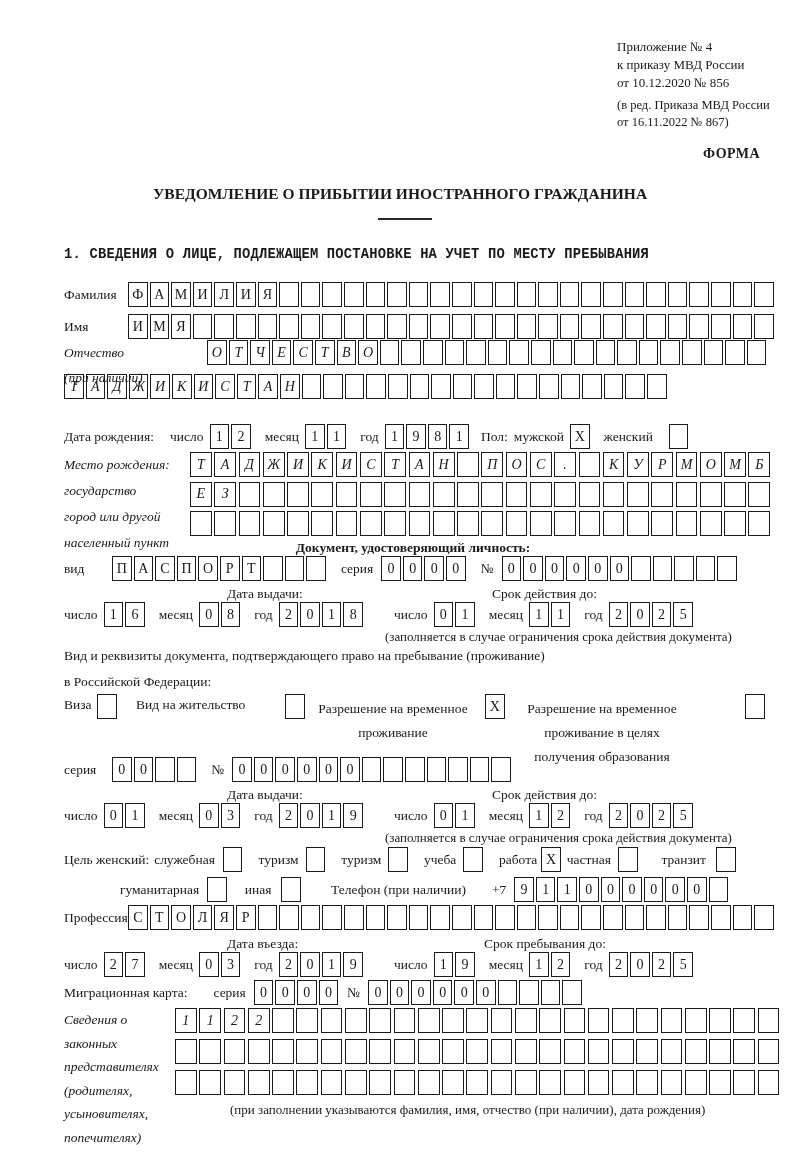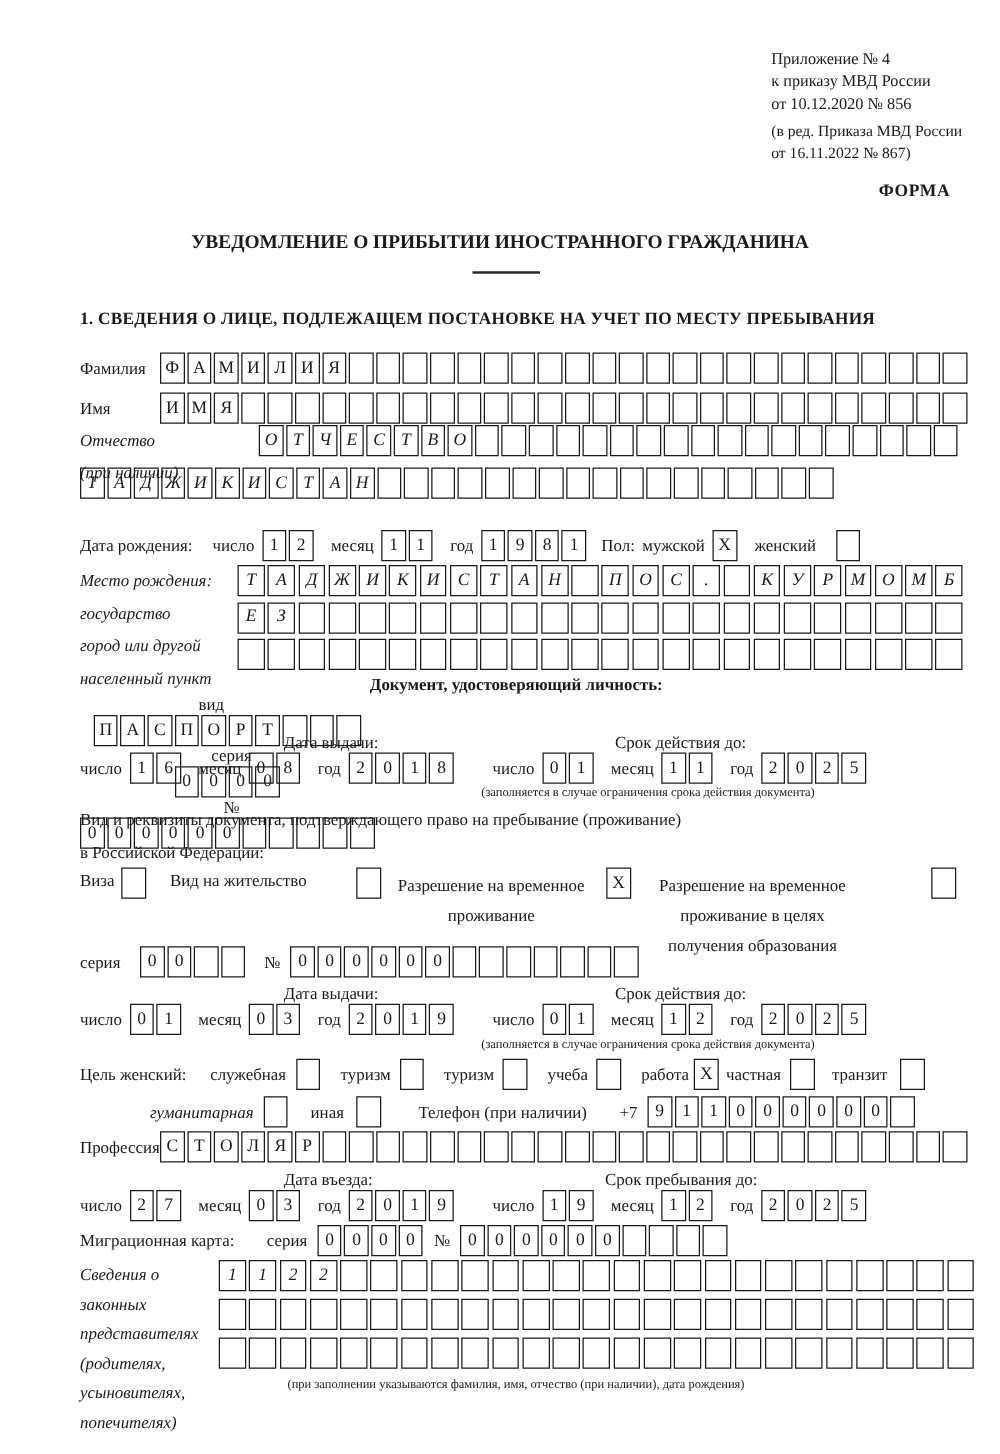--- a/index.html
+++ b/index.html
@@ -4,40 +4,40 @@
 <style>
   html,body{margin:0;padding:0;background:#ffffff;}
   .page{position:relative;width:800px;height:1163px;background:#ffffff;
         font-family:"Liberation Serif","DejaVu Serif",serif;color:#1a1a1a;overflow:hidden;}
   
   .appendix{position:absolute;left:617px;top:38px;font-size:13px;line-height:1.4;}
   .amend{margin-top:4px;font-size:12.5px;line-height:1.4;}
   .form-word{position:absolute;left:703px;top:146px;font-weight:bold;font-size:14px;letter-spacing:.5px;}
   .title{position:absolute;left:0;top:182px;width:100%;text-align:center;font-weight:bold;font-size:15.5px;line-height:1.55;}
   .uline{display:inline-block;width:54px;border-bottom:2.5px solid #2a2a2a;margin-left:10px;transform:translateY(-3px);}
-  .section1{position:absolute;left:64px;top:247px;font-weight:bold;font-size:13.8px;letter-spacing:.2px;}
+  .section1{position:absolute;left:64px;top:247px;font-weight:bold;font-size:13.8px;letter-spacing:.2px;font-family:Liberation Mono, monospace;}
   
   .form{position:absolute;left:64px;top:280px;width:730px;font-size:13.5px;}
   .g{position:absolute;left:0;display:flex;align-items:center;white-space:nowrap;}
   .g.topalign{align-items:flex-start;font-style:italic;}
   .lbl{flex:none;}
   .lblcol{flex:none;line-height:25px;}
   .cells{display:inline-flex;flex:none;}
   .cell{box-sizing:border-box;flex:none;display:inline-flex;align-items:center;justify-content:center;
         width:19.6px;height:25px;border:1.5px solid #1a1a1a;margin-right:2px;font-size:14px;}
   .wide .cell{width:21.7px;margin-right:2.6px;}
   .rowstack .cells{margin-bottom:4.6px;}
   .dg{display:inline-flex;align-items:center;flex:none;width:330px;}
   .dl{margin:0 6px 0 12px;flex:none;font-family:Liberation Serif, serif;}
   .dl:first-child{margin-left:0;}
   .inlbl{margin:0 8px 0 13px;flex:none;}
   .pos{position:absolute;top:3px;}
   .cpos{position:absolute;top:0;}
   .opt{text-align:center;line-height:24px;}
-  .note{font-size:10px;}
+  .note{font-size:13px;}
   .heading-center{width:698px;text-align:center;font-weight:bold;}
 </style>
 </head>
 <body>
 
 <div class="page">
 
   <div class="appendix">
     <div>Приложение № 4</div>
     <div>к приказу МВД России</div>
@@ -313,21 +313,21 @@
             <span class="cell"></span>
             <span class="cell"></span>
             <span class="cell"></span>
             <span class="cell"></span>
           </span>
       </div>
     </div>
 
     <div class="g heading-center" style="top:260px;display:block;">Документ, удостоверяющий личность:</div>
 
-    <div class="g" style="top:276px;flex-direction:column;">
+    <div class="g" style="top:276px;">
       <span class="lbl" style="width:48px;">вид</span>
       <span class="cells">
           <span class="cell">П</span>
           <span class="cell">А</span>
           <span class="cell">С</span>
           <span class="cell">П</span>
           <span class="cell">О</span>
           <span class="cell">Р</span>
           <span class="cell">Т</span>
           <span class="cell"></span>
@@ -503,21 +503,21 @@
             <span class="cell">2</span>
             <span class="cell">5</span>
           </span>
       </span>
     </div>
 
     <div class="g note" style="top:550px;left:321px;">(заполняется в случае ограничения срока действия документа)</div>
 
     <div class="g" style="top:567px;">
       <span class="lbl">Цель женский:</span>
-      <span class="lbl" style="margin-left:19px;">служебная</span>
+      <span class="lbl" style="margin-left:5px;">служебная</span>
       <span class="cells" style="margin-left:8px;">
           <span class="cell"></span>
         </span>
       <span class="lbl" style="margin-left:14px;">туризм</span>
       <span class="cells" style="margin-left:7px;">
           <span class="cell"></span>
         </span>
       <span class="lbl" style="margin-left:14px;">туризм</span>
       <span class="cells" style="margin-left:7px;">
           <span class="cell"></span>
@@ -527,28 +527,28 @@
           <span class="cell"></span>
         </span>
       <span class="lbl" style="margin-left:14px;">работа</span>
       <span class="cells" style="margin-left:4px;">
           <span class="cell">X</span>
         </span>
       <span class="lbl" style="margin-left:4px;">частная</span>
       <span class="cells" style="margin-left:7px;">
           <span class="cell"></span>
         </span>
-      <span class="lbl" style="margin-left:12px;">транзит</span>
+      <span class="lbl" style="margin-left:22px;">транзит</span>
       <span class="cells" style="margin-left:10px;">
           <span class="cell"></span>
         </span>
     </div>
 
     <div class="g" style="top:597px;">
-      <span class="lbl" style="margin-left:56px;font-style:italic;">гуманитарная</span>
+      <span class="lbl" style="margin-left:56px;">гуманитарная</span>
       <span class="cells" style="margin-left:8px;">
           <span class="cell"></span>
         </span>
       <span class="lbl" style="margin-left:16px;">иная</span>
       <span class="cells" style="margin-left:10px;">
           <span class="cell"></span>
         </span>
       <span class="lbl" style="margin-left:28px;">Телефон (при наличии)</span>
       <span class="lbl" style="margin-left:26px;">+7</span>
       <span class="cells" style="margin-left:8px;">

